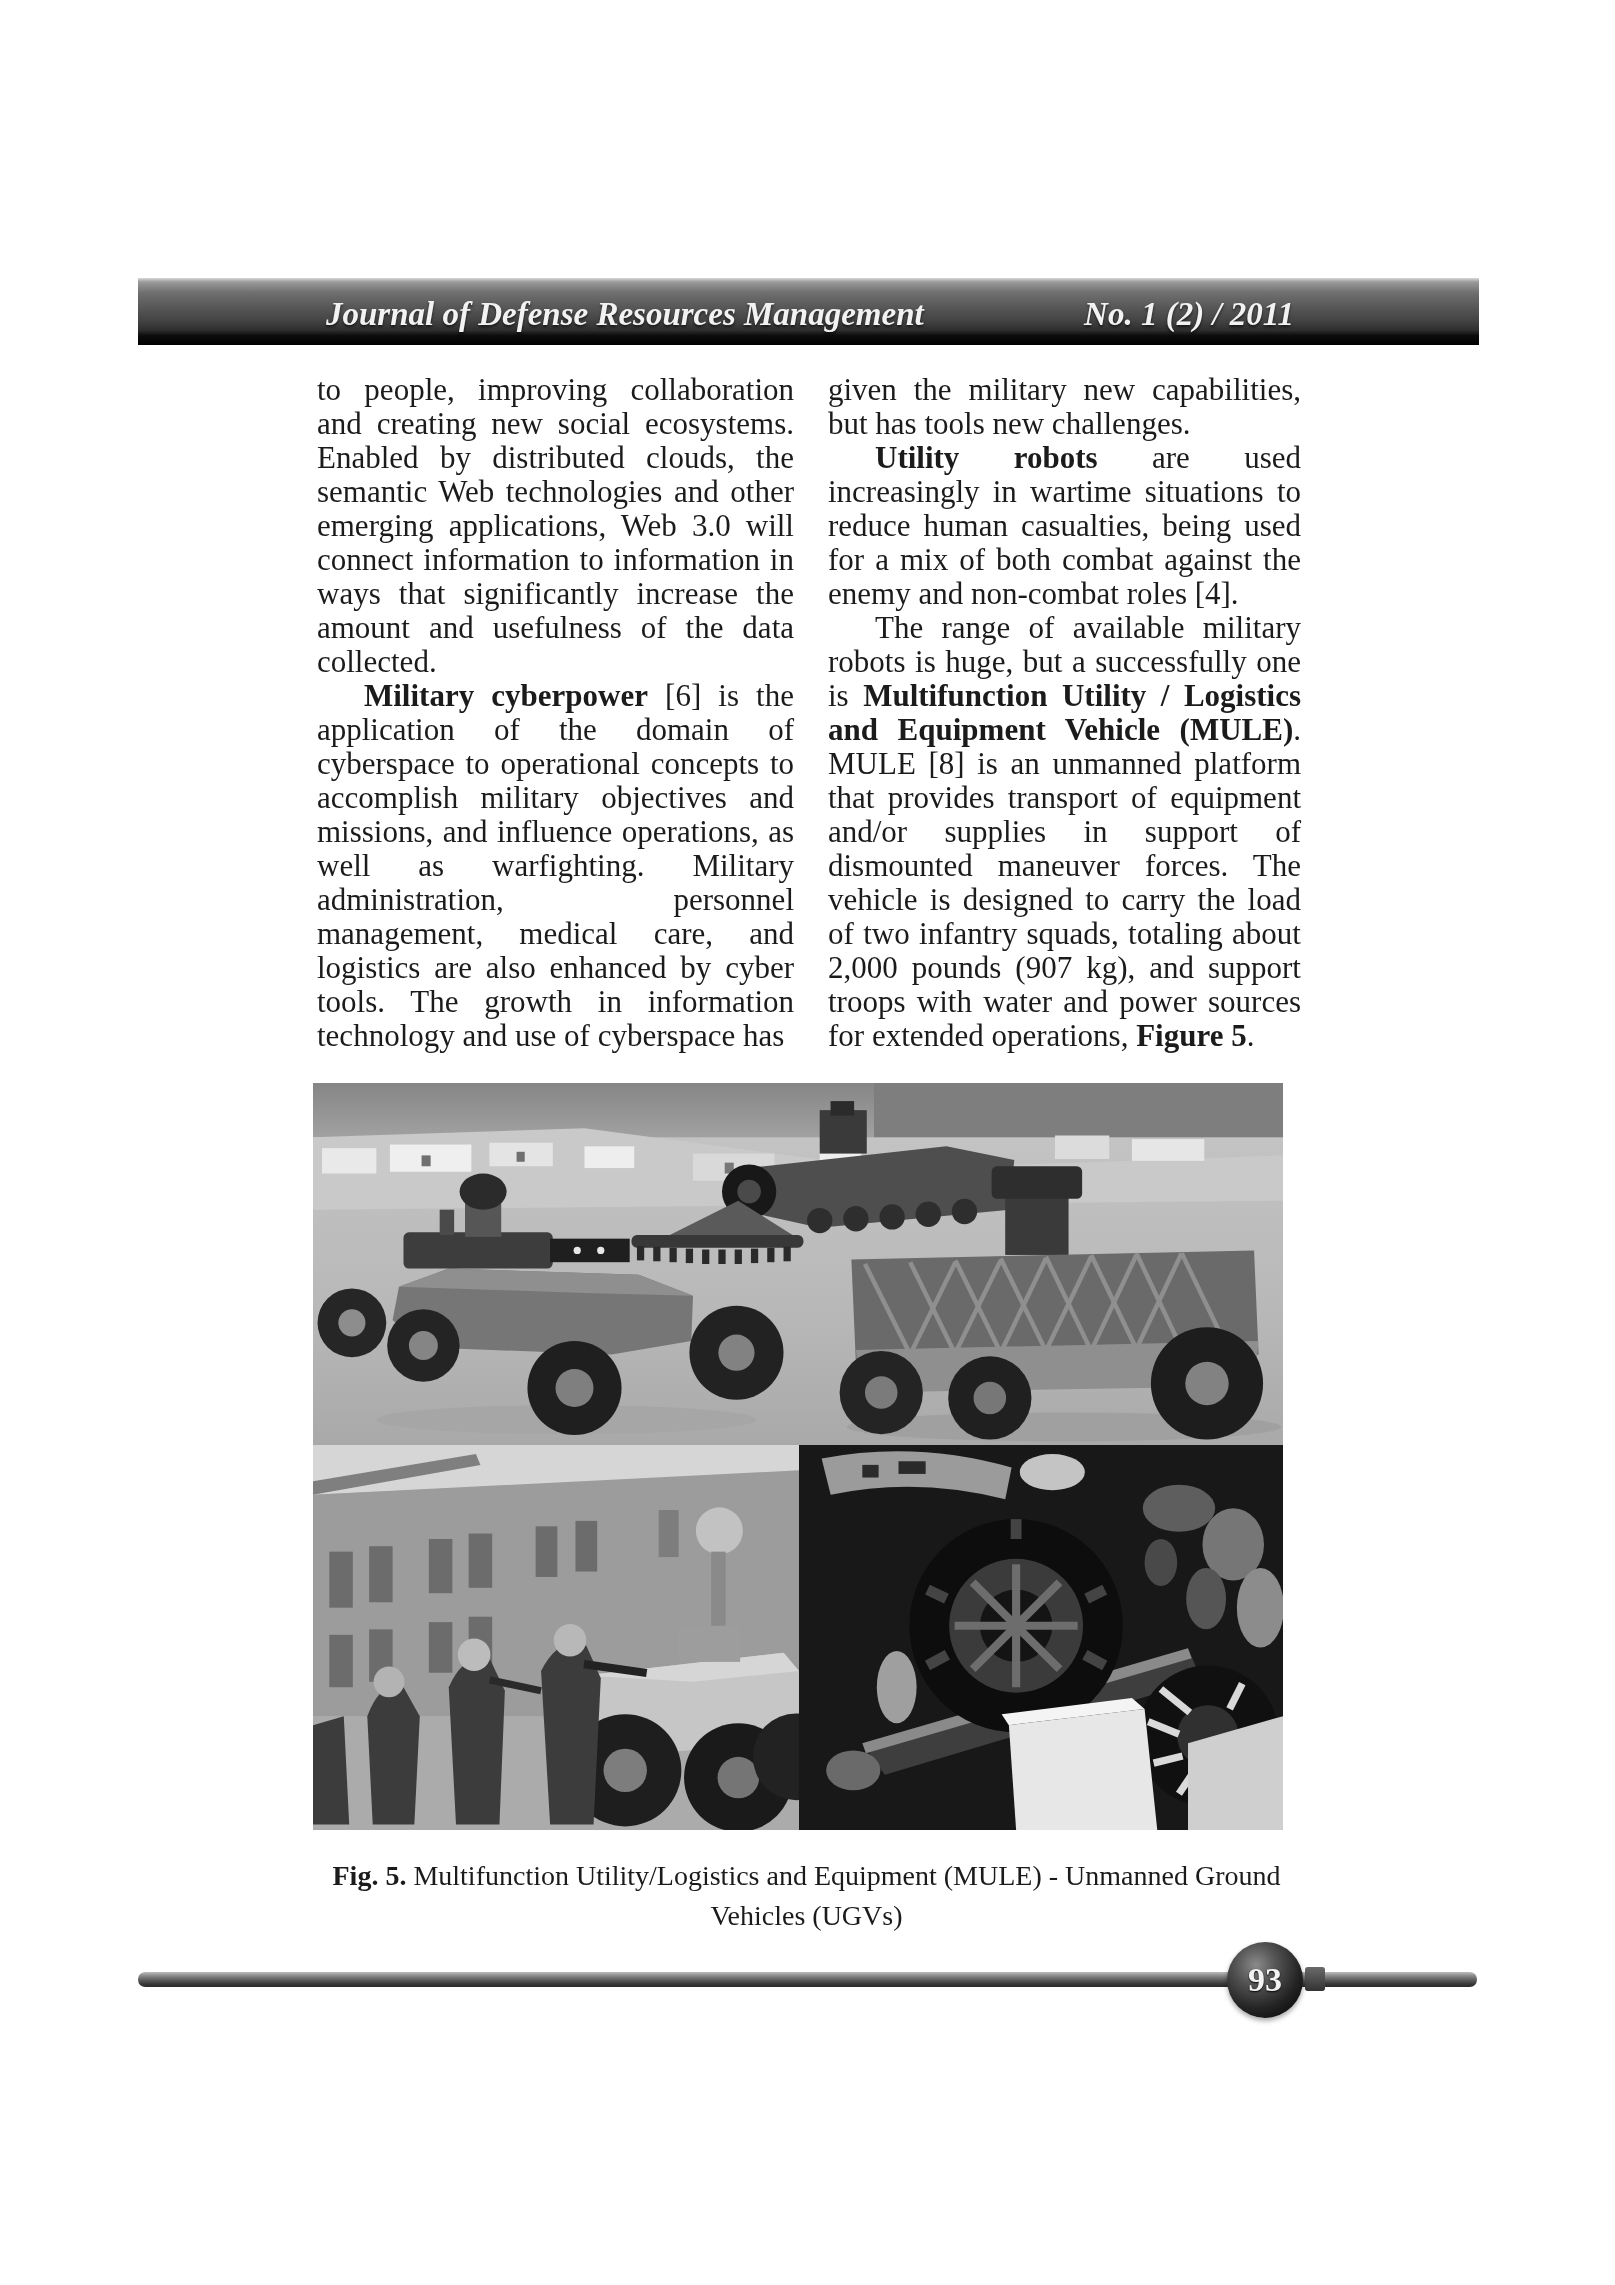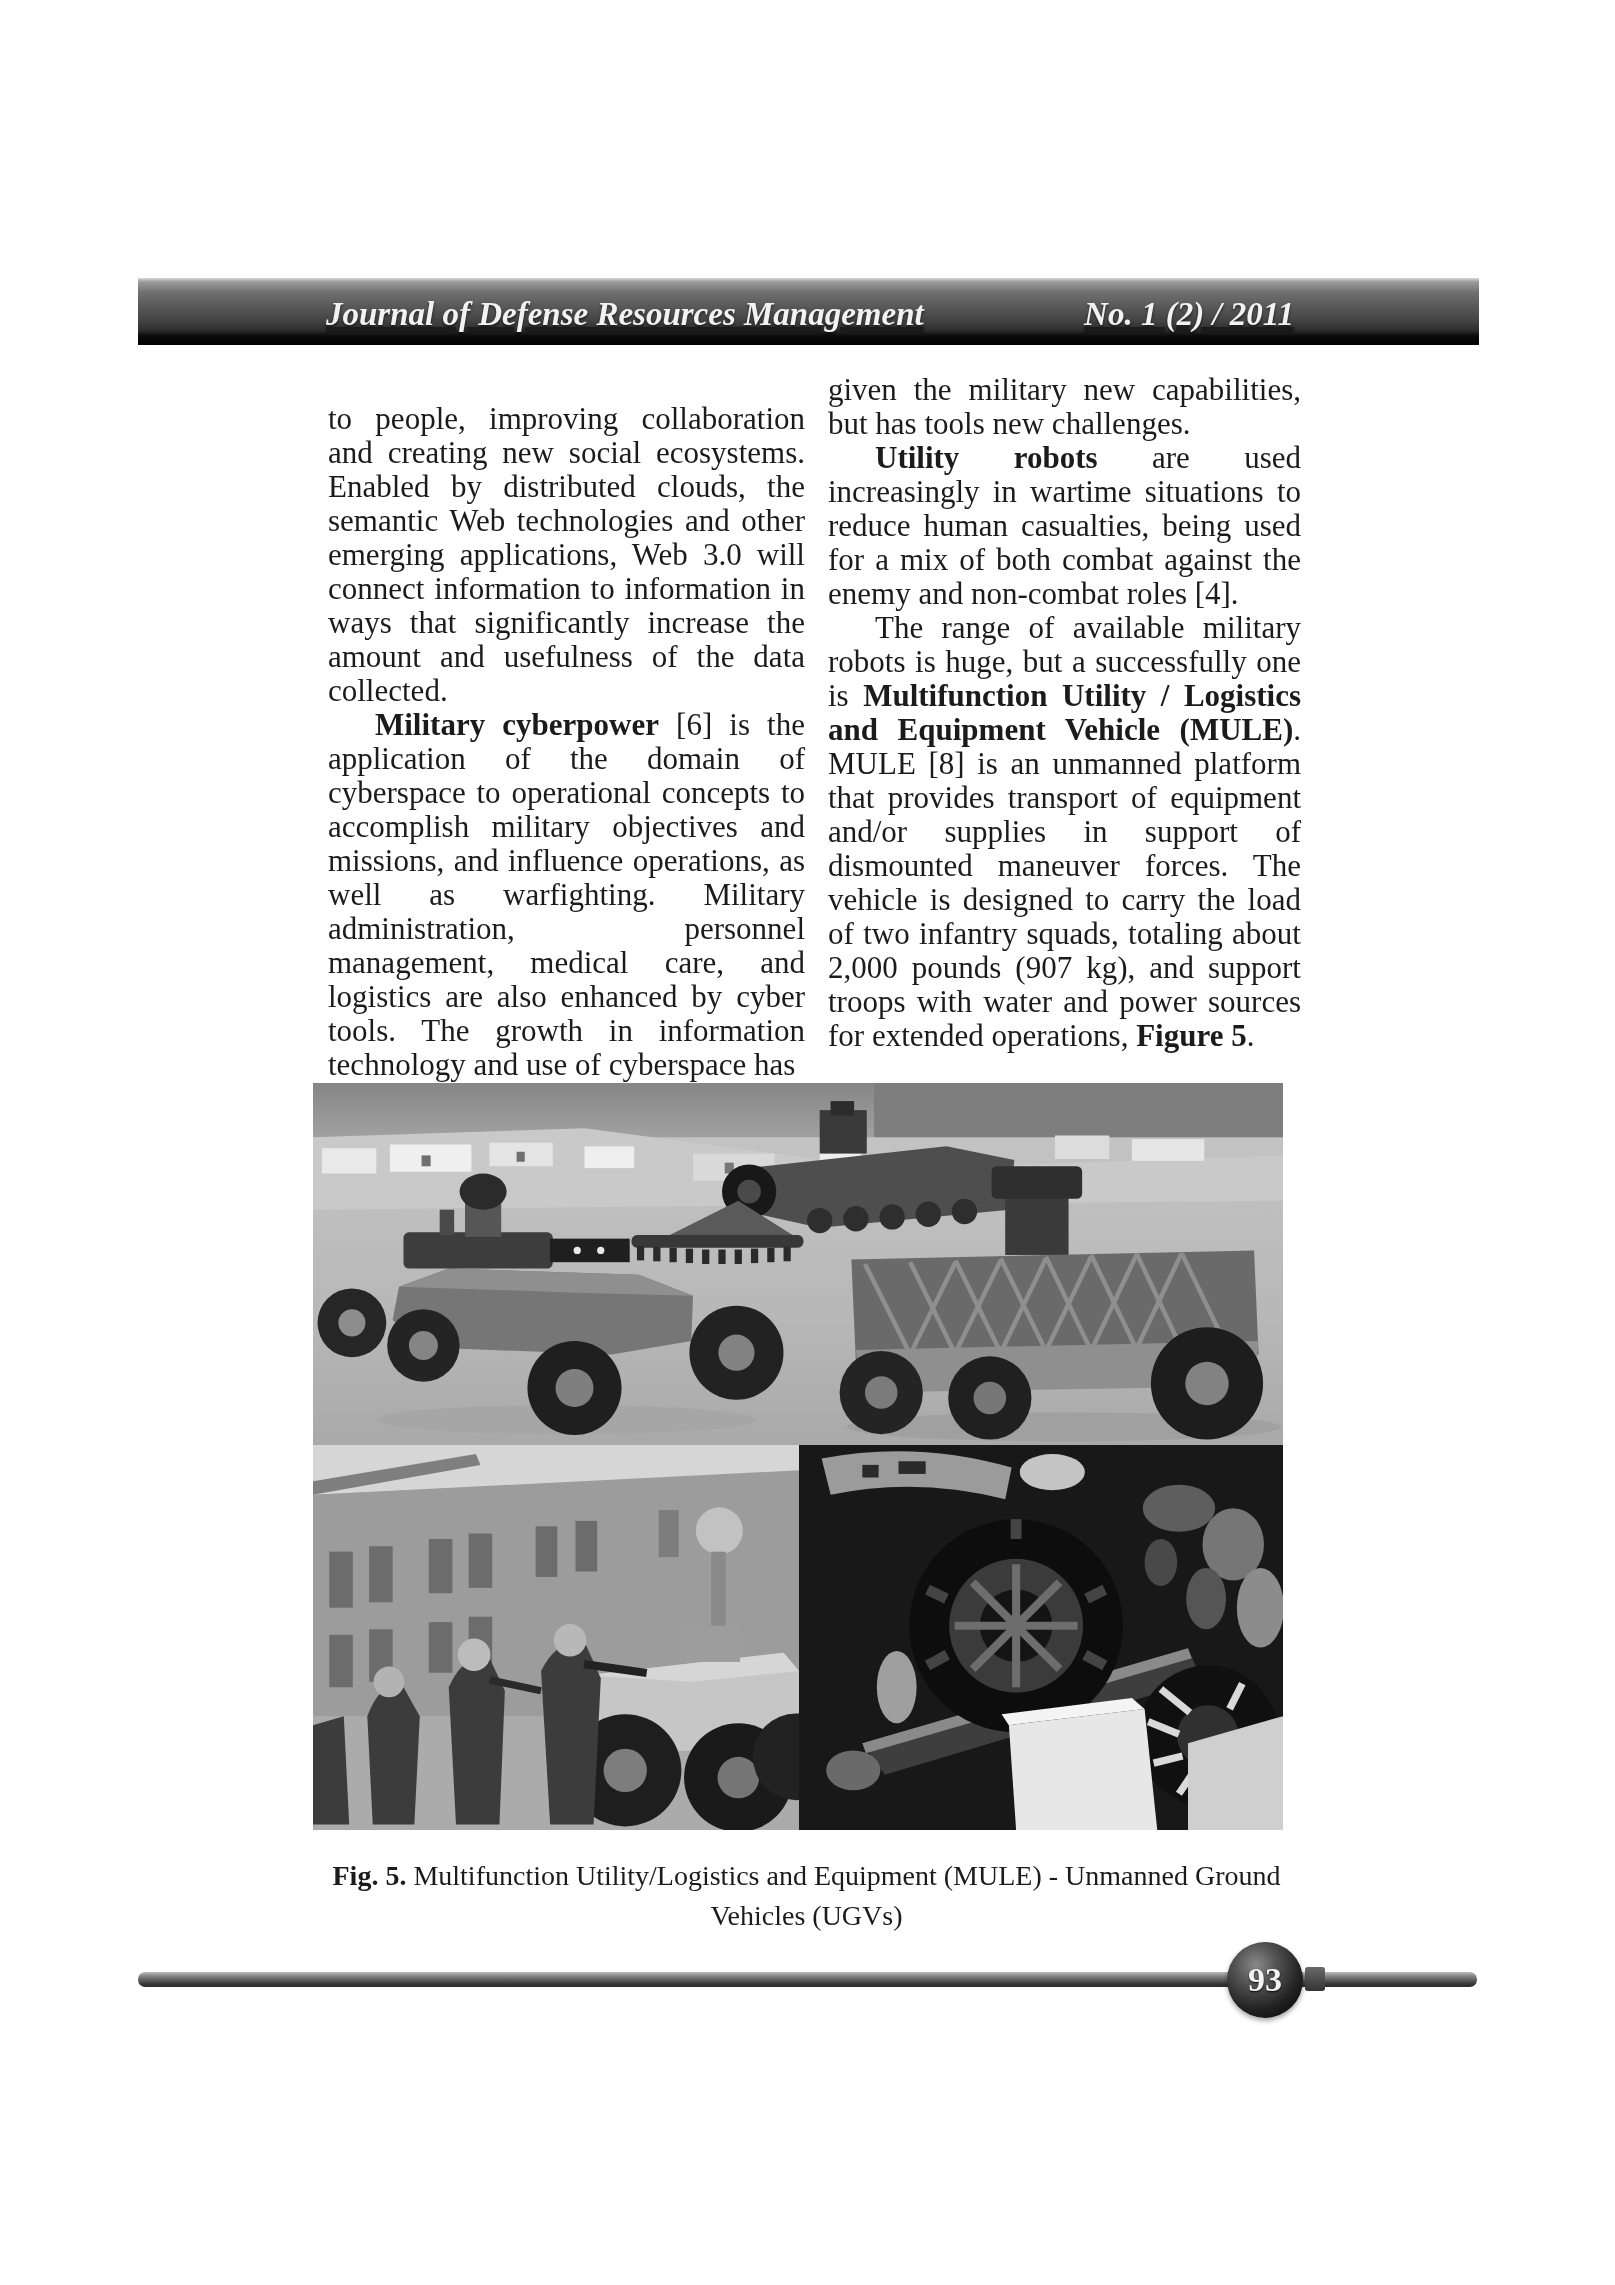--- a/index.html
+++ b/index.html
@@ -5,29 +5,29 @@
   html,body{margin:0;padding:0;background:#e8e8e8;}
   .page{
     position:relative;width:1616px;height:2285px;background:#ffffff;
     font-family:"Liberation Serif","DejaVu Serif",serif;color:#1b1b1b;overflow:hidden;
   }
   
   .header-bar{
     position:absolute;left:138px;top:278px;width:1341px;height:67px;
     background:linear-gradient(180deg,#d8d8d8 0%,#9a9a9a 6%,#6f6f6f 22%,#565656 45%,#454545 62%,#2e2e2e 78%,#0c0c0c 86%,#000000 100%);
     display:flex;align-items:center;justify-content:space-between;
-    padding:14px 185px 9px 188px;box-sizing:border-box;text-decoration:underline;
+    padding:14px 185px 9px 188px;box-sizing:border-box;
   }
   .header-title,.header-issue{
     font-style:italic;font-weight:bold;font-size:33px;color:#f2f2f2;
     text-shadow:0 1.8px 2.7px rgba(0,0,0,.6);white-space:nowrap;
   }
   
   .col{position:absolute;top:373px;font-size:31px;line-height:34px;text-align:justify;}
-  .col-left{left:328px;width:477px;margin-top:29px;}
+  .col-left{left:317px;width:477px;}
   .col-right{left:828px;width:473px;}
   .col p{margin:0;}
   .col p.indent{text-indent:47px;}
   .bold{font-weight:bold;}
   
   .figure{position:absolute;left:313px;top:1083px;width:970px;height:747px;}
   .photo{position:absolute;display:block;}
   .photo-top{left:0;top:0;width:970px;height:362px;}
   .photo-bl{left:0;top:362px;width:486px;height:385px;}
   .photo-br{left:486px;top:362px;width:484px;height:385px;}

